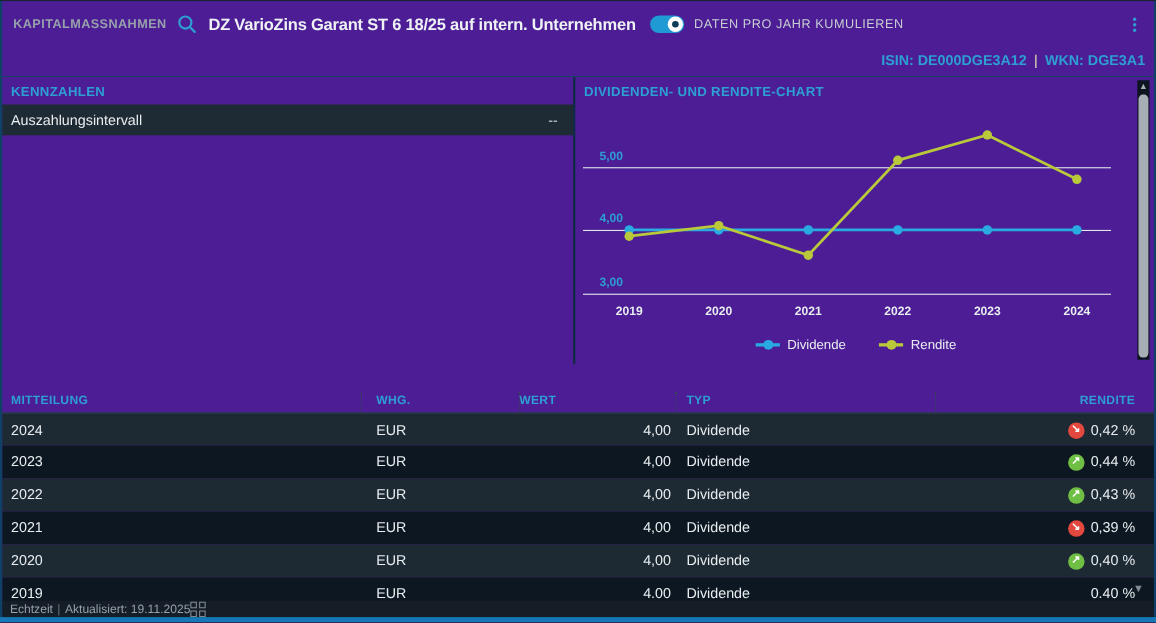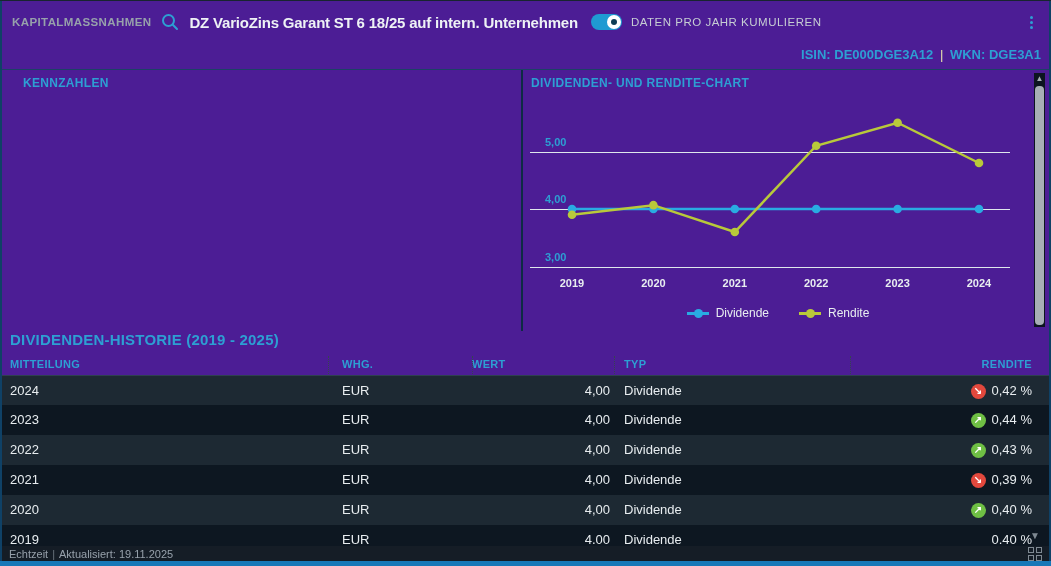--- a/index.html
+++ b/index.html
@@ -20,21 +20,21 @@
   .toggle .knob .dot{width:6px;height:6px;border-radius:50%;background:#0d3c55;}
   .toggle-label{color:#c6cdd3;font-size:11.5px;letter-spacing:.5px;white-space:nowrap;}
   .kebab{margin-left:auto;display:flex;flex-direction:column;gap:2px;padding:4px 6px;cursor:pointer;}
   .kebab i{width:3px;height:3px;border-radius:50%;background:#2d9fd3;display:block;}
 
   .isinbar{position:absolute;right:10px;top:46px;font-size:13px;font-weight:700;color:#2d9fd3;white-space:nowrap;}
   .isin-sep{color:#e7e3ae;padding:0 3px;font-weight:400;}
   .hr-top{position:absolute;left:0;right:0;top:68px;height:1px;background:#1c4265;}
 
   
-  .left-panel{position:absolute;left:15px;top:69px;width:519px;height:261px;}
+  .left-panel{position:absolute;left:2px;top:69px;width:519px;height:261px;}
   .panel-title{color:#2d9fd3;font-weight:700;font-size:12px;padding:6px 8px 5px 8px;letter-spacing:.3px;}
   .kv-row{height:28px;background:#1e2a34;display:flex;align-items:center;justify-content:space-between;
     padding:0 14px 0 8px;color:#e8edf0;font-size:13px;}
   .kv-value{color:#cfd6db;}
 
   
   .right-panel{position:absolute;left:521px;top:69px;width:528px;height:261px;border-left:2px solid #0e2b44;box-sizing:border-box;}
   .chart-plot{position:absolute;left:0;top:0;width:630px;height:232px;}
   .gridline{position:absolute;height:1px;background:#dfe7ec;left:7px;width:480px;}
   .ytick-left{position:absolute;left:22px;color:#2d9fd3;font-size:11px;font-weight:700;}
@@ -78,21 +78,21 @@
   .td-rendite{left:830px;width:200px;display:flex;align-items:center;justify-content:flex-end;gap:6px;}
   .trend{width:15px;height:15px;border-radius:50%;display:flex;align-items:center;justify-content:center;
     color:#fff;font-size:10px;font-weight:700;flex:0 0 auto;}
   .trend.up{background:#6fbf44;}
   .trend.down{background:#e2483d;}
 
   .table-scroll-arrow{position:absolute;left:1030px;top:529px;color:#7f8992;font-size:10px;z-index:6;cursor:pointer;}
 
   
   .footer{position:absolute;left:2px;right:2px;top:545px;height:16px;background:#151d26;z-index:5;
-    display:flex;align-items:center;justify-content:space-between;padding:0 7px;box-sizing:border-box;}
+    display:flex;align-items:center;padding:0 7px;box-sizing:border-box;}
   .footer-text{color:#97a1ab;font-size:11px;white-space:nowrap;}
   .footer-sep{padding:0 4px;color:#6b757e;}
   .grid-icon{display:grid;grid-template-columns:6px 6px;grid-template-rows:6px 6px;gap:2px;cursor:pointer;}
   .grid-icon i{border:1px solid #7f8992;box-sizing:border-box;display:block;}
 </style>
 </head>
 <body>
 
 <div class="window">
   <div class="side-border left"></div>
@@ -124,20 +124,24 @@
     <span>ISIN:</span>
     <span>DE000DGE3A12</span>
     <span class="isin-sep">|</span>
     <span>WKN:</span>
     <span>DGE3A1</span>
   </div>
   <div class="hr-top"></div>
 
   <div class="left-panel">
     <div class="panel-title">KENNZAHLEN</div>
+    <div class="kv-row">
+      <span>Auszahlungsintervall</span>
+      <span class="kv-value">--</span>
+    </div>
   </div>
 
   <div class="right-panel">
     <div class="panel-title">DIVIDENDEN- UND RENDITE-CHART</div>
     <div class="chart-plot" id="chart-plot">
         <div class="gridline" style="top: 81.5px;"></div>
         <span class="ytick-left" style="top: 65.5px;">5,00</span>
         <span class="ytick-right" style="top: 65.5px; padding-left: 27px;">0,43%</span>
         <div class="gridline" style="top: 139px;"></div>
         <span class="ytick-left" style="top: 123px;">4,00</span>
@@ -183,21 +187,20 @@
           </span>
         <span class="lbl">Rendite</span>
       </span>
     </div>
     <div class="chart-scrollbar">
       <span class="sb-arrow">▲</span>
       <span class="sb-thumb"></span>
     </div>
   </div>
 
-  <div class="table-title">DIVIDENDEN-HISTORIE (2019 - 2025)</div>
   <div class="thead">
     <span class="th th-mitteilung">MITTEILUNG</span>
     <span class="th th-whg">WHG.</span>
     <span class="th th-wert">WERT</span>
     <span class="th th-typ">TYP</span>
     <span class="th th-rendite">RENDITE</span>
     <span class="col-sep" style="left:326px"></span>
     <span class="col-sep" style="left:470px"></span>
     <span class="col-sep" style="left:612px"></span>
     <span class="col-sep" style="left:848px"></span>

